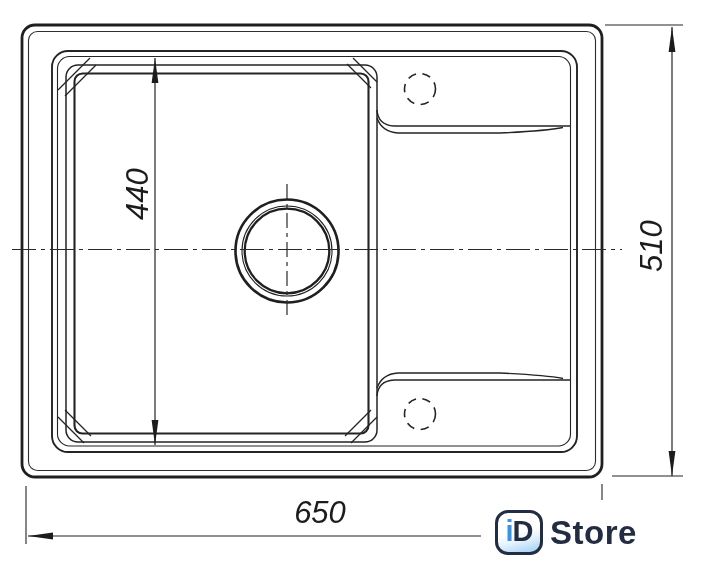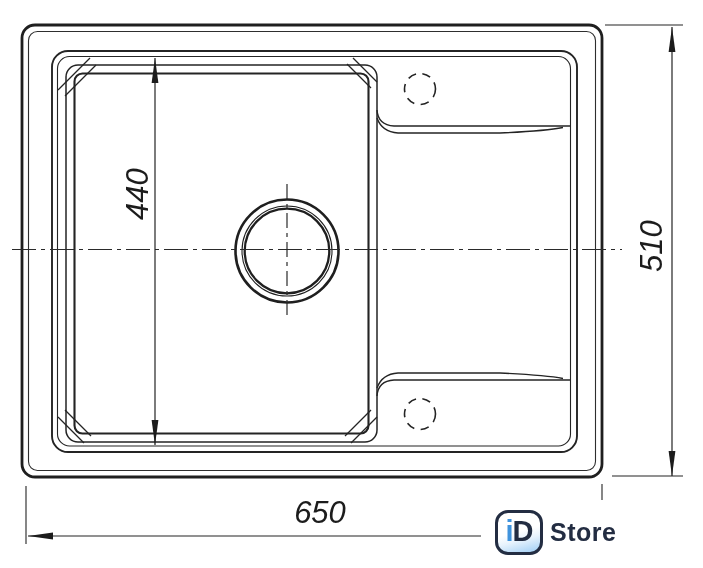--- a/index.html
+++ b/index.html
@@ -40,21 +40,21 @@
     font-weight: bold;
     font-size: 29px;
     letter-spacing: -1px;
     line-height: 1;
     padding-bottom: 2px;
   }
   .logo-badge .i-letter { color: #3f93dd; }
   .logo-badge .d-letter { color: #232d42; }
   .logo-store {
     font-weight: bold;
-    font-size: 25px;
+    font-size: 33px;
     color: #232d42;
     letter-spacing: 0.5px;
   }
 </style>
 </head>
 <body>
 
 <div class="stage">
 
   <svg class="drawing" width="703" height="568" viewBox="0 0 703 568">

